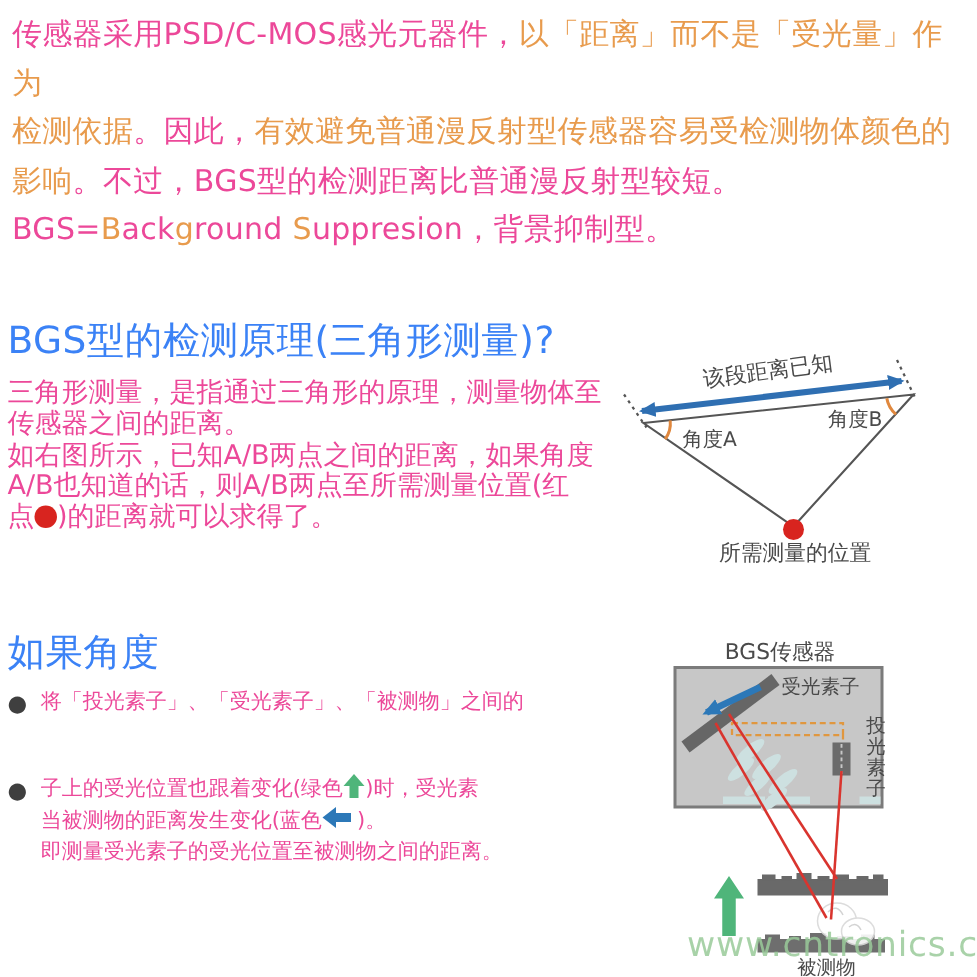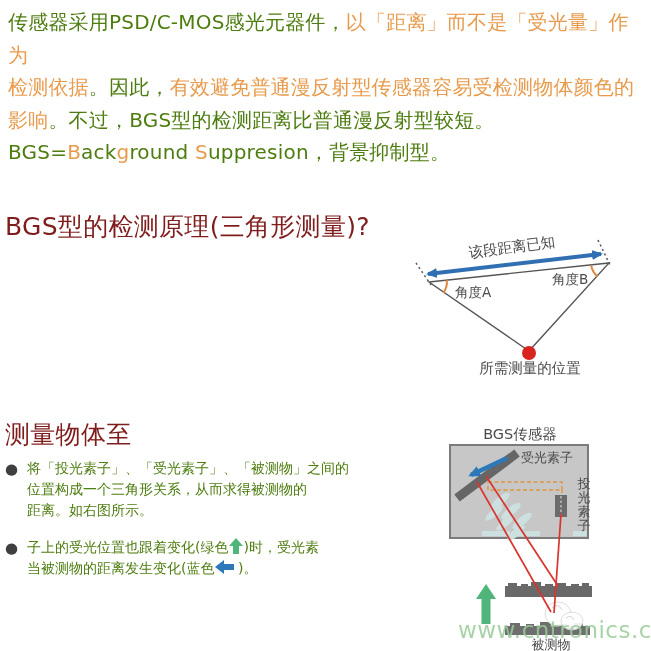--- a/index.html
+++ b/index.html
@@ -1,28 +1,28 @@
 <!DOCTYPE html>
 <html><head>
 <meta charset="utf-8">
 <style>
   * { margin:0; padding:0; box-sizing:border-box; }
   body { background:#ffffff; }
   #page {
     position:relative; width:651px; height:651px; background:#ffffff;
     font-family:"DejaVu Sans","Liberation Sans",sans-serif; overflow:hidden;
   }
-  .seg-dark   { color:#4d7c0f;margin-top:12px; }
+  .seg-dark   { color:#ec4899;margin-top:12px; }
   .seg-orange { color:#e89b4d; }
   .intro {
     position:absolute; left:8px; top:6px; width:640px;
     font-size:20px; line-height:32.5px; letter-spacing:0.2px;
   }
   .sec-title {
-    position:absolute; left:5px; color:#7f1d1d; font-size:25px;
+    position:absolute; left:5px; color:#3b82f6; font-size:25px;
     font-weight:400; letter-spacing:0.3px;
   }
   #sec1-title { top:210px; }
   #sec2-title { top:418px; }
   .sec-body {
     position:absolute; left:5px; top:252px; width:412px;
     font-size:18px; line-height:20.8px; color:#4b4b4b;
   }
   .bullets { position:absolute; left:5px; top:458px; width:430px; }
   .bullet { display:flex; align-items:flex-start; }
@@ -67,20 +67,21 @@
   }
 </style>
 </head>
 <body>
 
 <div id="page">
 
   <p class="intro"><span class="seg-dark">传感器采用PSD/C-MOS感光元器件，</span><span class="seg-orange">以「距离」而不是「受光量」作为</span><br><span class="seg-orange">检测依据</span><span class="seg-dark">。因此，</span><span class="seg-orange">有效避免普通漫反射型传感器容易受检测物体颜色的</span><br><span class="seg-orange">影响</span><span class="seg-dark">。不过，BGS型的检测距离比普通漫反射型较短。</span><br><span class="seg-dark">BGS=</span><span class="seg-orange">B</span><span class="seg-dark">ack</span><span class="seg-orange">g</span><span class="seg-dark">round </span><span class="seg-orange">S</span><span class="seg-dark">uppresion，背景抑制型。</span></p>
 
   <h2 id="sec1-title" class="sec-title">BGS型的检测原理(三角形测量)?</h2>
+  <p class="sec-body"><span class="seg-dark">三角形测量，是指通过三角形的原理，测量物体至</span><br><span class="seg-dark">传感器之间的距离。</span><br><span class="seg-dark">如右图所示，已知A/B两点之间的距离，如果角度</span><br><span class="seg-dark">A/B也知道的话，则A/B两点至所需测量位置(红</span><br><span class="seg-dark">点</span><span class="inline-icon icon-red-dot"></span><span class="seg-dark">)的距离就可以求得了。</span></p>
 
   <svg id="triangle-diagram" width="238" height="170" viewBox="0 0 238 170">
     <defs>
       <marker id="mblue" markerUnits="userSpaceOnUse" markerWidth="14" markerHeight="14" refX="9" refY="5" orient="auto-start-reverse">
         <path d="M0,0 L11,5 L0,10 Z" fill="#2f6fb2"></path>
       </marker>
     </defs>
 
     <line x1="3" y1="32" x2="18" y2="54" stroke="#555" stroke-width="1.5" stroke-dasharray="2,3"></line>
     <line x1="185" y1="9" x2="197" y2="34" stroke="#555" stroke-width="1.5" stroke-dasharray="2,3"></line>
@@ -92,30 +93,30 @@
 
     <path d="M33.8,49.2 A18,18 0 0 1 30.4,61.8" fill="none" stroke="#e0883e" stroke-width="2"></path>
     <path d="M184.3,45.2 A18,18 0 0 1 178.2,34.5" fill="none" stroke="#e0883e" stroke-width="2"></path>
     <text class="svg-label" x="42" y="66" font-size="13.5">角度A</text>
     <text class="svg-label" x="139" y="53" font-size="13.5">角度B</text>
 
     <circle cx="116" cy="122" r="7" fill="#d8241f"></circle>
     <text class="svg-label" x="117" y="142" font-size="14.5" text-anchor="middle">所需测量的位置</text>
   </svg>
 
-  <h2 id="sec2-title" class="sec-title">测量物体至</h2>
+  <h2 id="sec2-title" class="sec-title">如果角度</h2>
 
   <div class="bullets">
     <div class="bullet">
       <span class="bullet-marker">●</span>
-      <span class="bullet-text"><span class="seg-dark">将「投光素子」、「受光素子」、「被测物」之间的</span><br><span class="seg-dark">位置构成一个三角形关系，从而求得被测物的</span><br><span class="seg-dark">距离。如右图所示。</span></span>
+      <span class="bullet-text"><span class="seg-dark">将「投光素子」、「受光素子」、「被测物」之间的</span><br><br></span>
     </div>
     <div class="bullet">
       <span class="bullet-marker">●</span>
-      <span class="bullet-text"><span class="seg-dark">子上的受光位置也跟着变化(绿色</span><span class="inline-icon icon-green-up-arrow"></span><span class="seg-dark">)时，受光素</span><br><span class="seg-dark">当被测物的距离发生变化(蓝色</span><span class="inline-icon icon-blue-left-arrow"></span><span class="seg-dark"> )。</span><br></span>
+      <span class="bullet-text"><span class="seg-dark">子上的受光位置也跟着变化(绿色</span><span class="inline-icon icon-green-up-arrow"></span><span class="seg-dark">)时，受光素</span><br><span class="seg-dark">当被测物的距离发生变化(蓝色</span><span class="inline-icon icon-blue-left-arrow"></span><span class="seg-dark"> )。</span><br><span class="seg-dark">即测量受光素子的受光位置至被测物之间的距离。</span></span>
     </div>
   </div>
 
   <svg id="sensor-diagram" width="211" height="231" viewBox="0 0 211 231">
     <defs>
       <marker id="mblue2" markerUnits="userSpaceOnUse" markerWidth="16" markerHeight="16" refX="9" refY="5.5" orient="auto">
         <path d="M0,0 L12,5.5 L0,11 Z" fill="#2c78b8"></path>
       </marker>
     </defs>
 

